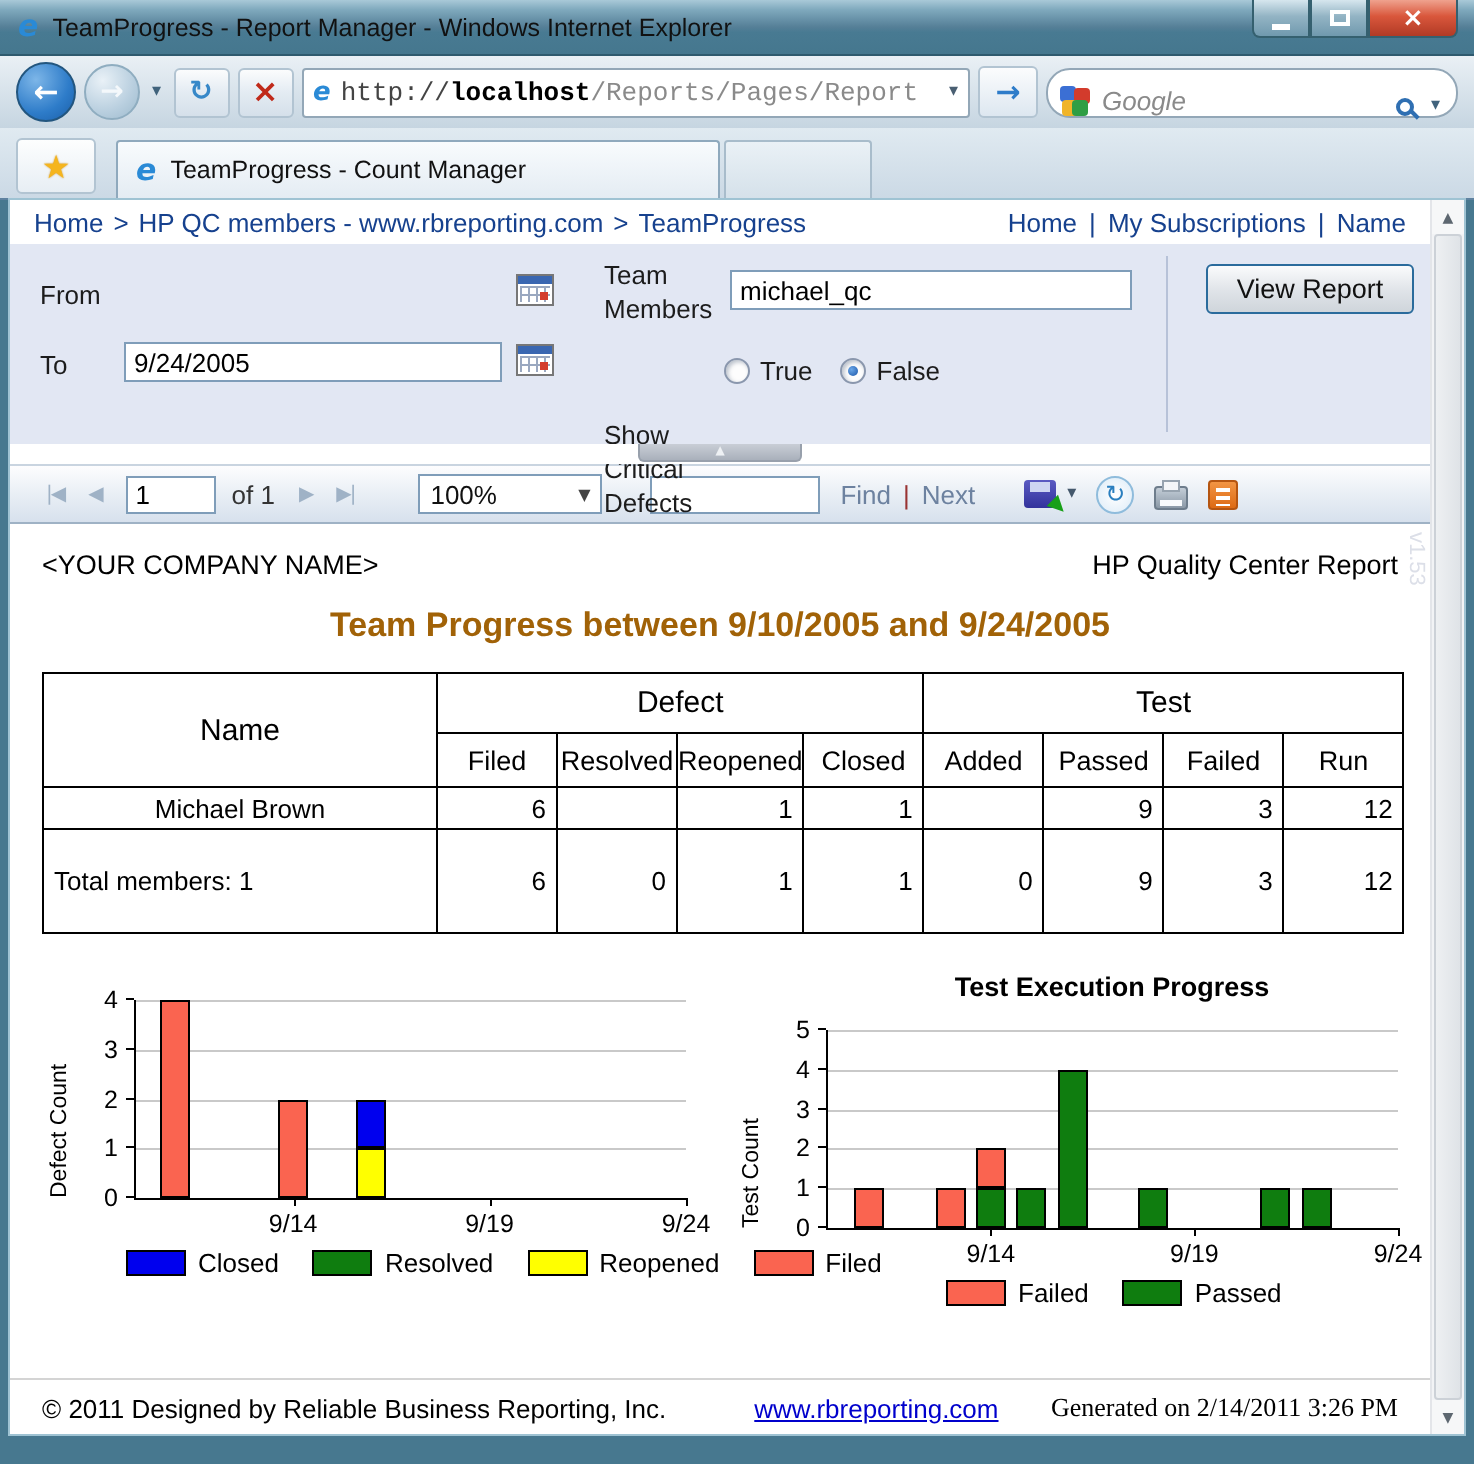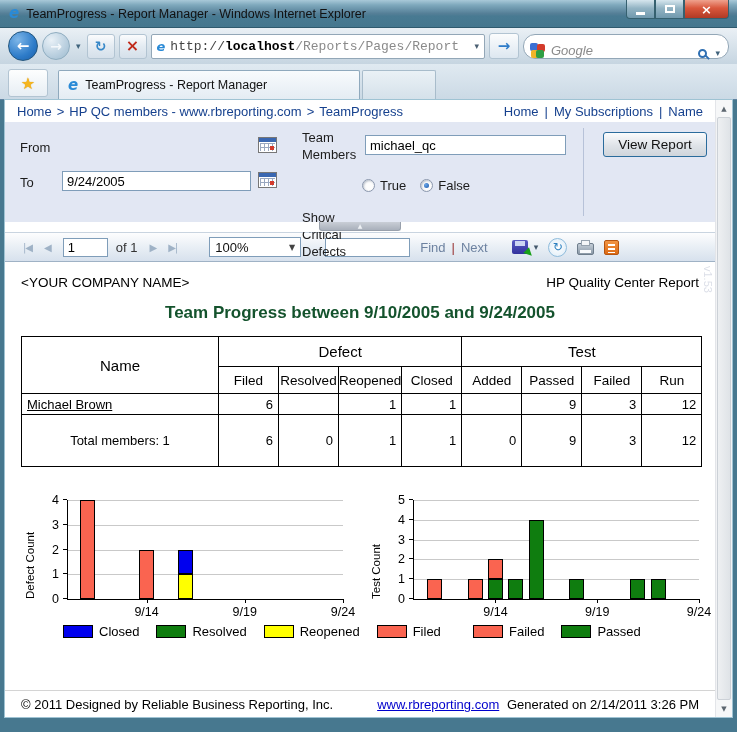--- a/index.html
+++ b/index.html
@@ -126,28 +126,28 @@
   .printer::before { content:''; position:absolute; top:-4px; left:3px; right:3px; height:4px; background:#f4f6f8; border:1px solid #97a3af; }
   .printer::after { content:''; position:absolute; bottom:1px; left:2px; right:2px; height:3px; background:#f8fafc; }
   .feed { width:15px; height:15px; background:linear-gradient(#f29544,#dd6a14); border:1px solid #b55511; border-radius:2px; position:relative; display:inline-block; }
   .feed::after { content:''; position:absolute; left:3px; right:3px; top:3px; height:9px;
     background:repeating-linear-gradient(to bottom,#fff 0 2px,transparent 2px 4px); }
 
   
   .report { flex:1; position:relative; background:#fff; overflow:hidden; }
   .company-row { display:flex; justify-content:space-between; padding:13px 16px 0; font-size:13.5px; color:#000; }
   .watermark { position:absolute; right:1px; top:4px; writing-mode:vertical-rl; font-size:11px; color:#dcdfe8; }
-  .report-title { text-align:center; font-size:17px; font-weight:bold; margin-top:13px; color:#14532d; }
+  .report-title { text-align:center; font-size:17px; font-weight:bold; margin-top:13px; color:#a16207; }
   .report-table { border-collapse:collapse; margin:13px 0 0 16px; font-size:13px; color:#000; }
   .report-table th, .report-table td { border:1px solid #000; }
   .th-name { width:197px; font-size:15px; font-weight:normal; height:30px; }
   .th-group { font-size:15px; font-weight:normal; height:30px; }
   .th-sub { width:60px; font-size:13.5px; font-weight:normal; height:27px; }
-  .td-name-left { text-align:left; padding:2px 5px; height:21px;text-decoration:underline; }
-  .td-name-center { text-align:center; padding:18px 5px; height:22px; }
+  .td-name-left { text-align:center; padding:2px 5px; height:21px; }
+  .td-name-center { padding:18px 5px; height:22px; }
   .td-num { text-align:right; padding:2px 5px; }
 
   .charts-row { display:flex; margin-top:19px; padding-left:6px; }
   .chart { position:relative; }
   .chart-a { width:362px; }
   .chart-b { width:340px; }
   .chart-title { font-weight:bold; font-size:13.5px; text-align:center; color:#000; }
   .chart-title-a { margin-left:56px; width:276px; }
   .chart-title-b { margin-left:40px; width:286px; }
   .plot { position:relative; height:100px; border-left:1px solid #000; border-bottom:1px solid #000; margin-top:14px; margin-bottom:24px; }
@@ -163,21 +163,21 @@
   .xlab { position:absolute; top:calc(100% + 6px); transform:translateX(-50%); font-size:12.5px; color:#000; }
   .legend { display:flex; gap:17px; margin-top:12px; }
   .legend-a { margin-left:52px; }
   .legend-b { margin-left:100px; }
   .legend-item { display:flex; align-items:center; gap:6px; font-size:13px; color:#000; }
   .legend-swatch { width:30px; height:13px; border:1px solid #000; display:inline-block; }
 
   .footer { position:absolute; left:0; right:0; bottom:2px; border-top:1px solid #d4d4d4;
     display:flex; align-items:center; padding:6px 16px 3px; font-size:13px; color:#000; }
   .footer-link { color:#0000cc; text-decoration:underline; margin-left:44px; }
-  .footer-gen { margin-left:auto; }
+  .footer-gen { margin-left:auto;font-family:Liberation Serif, serif; }
 
   
   .scrollbar { position:absolute; top:0; right:0; bottom:0; width:17px; background:#f2f3f5; border-left:1px solid #e3e5e9; }
   .sb-btn { position:absolute; left:0; right:0; height:17px; display:flex; align-items:center; justify-content:center;
     font-size:7px; color:#5d6770; background:#f6f7f8; }
   .sb-up { top:0; } .sb-down { bottom:0; }
   .sb-thumb { position:absolute; left:1px; right:1px; top:17px; bottom:17px;
     background:linear-gradient(to right,#eef0f2,#dfe3e7); border:1px solid #ccd1d7; border-radius:2px; }
 </style>
 </head>
@@ -225,21 +225,21 @@
     <span class="nav-chev glyph">▾</span>
   </div>
 </div>
 
 <div class="tabbar">
   <div class="star-btn">
       <span class="star-glyph glyph">★</span>
     </div>
   <div class="tab">
     <span class="ie-e glyph">e</span>
-    <span>TeamProgress - Report Manager</span>
+    <span>TeamProgress - Count Manager</span>
   </div>
   <div class="tab-stub"></div>
 </div>
 
 <div class="client">
   <div class="page-area">
     <div class="page-col">
 
       <div class="breadcrumb-row">
         <span>Home</span>
@@ -407,20 +407,21 @@
                   <span class="legend-swatch" style="background: rgb(255, 255, 0);"></span>
                   <span>Reopened</span>
                 </span>
                 <span class="legend-item">
                   <span class="legend-swatch" style="background: rgb(250, 100, 80);"></span>
                   <span>Filed</span>
                 </span>
               </div>
           </div>
           <div class="chart chart-b">
+            <div class="chart-title chart-title-b">Test Execution Progress</div>
             <div class="plot plot-b">
                 <div class="gridline" style="bottom: 18.8px;"></div>
                 <div class="gridline" style="bottom: 38.6px;"></div>
                 <div class="gridline" style="bottom: 58.4px;"></div>
                 <div class="gridline" style="bottom: 78.2px;"></div>
                 <div class="gridline" style="bottom: 98px;"></div>
                 <div class="ytick" style="bottom: 0px;"></div>
                 <div class="ylab" style="top: 99px;">0</div>
                 <div class="ytick" style="bottom: 19.8px;"></div>
                 <div class="ylab" style="top: 79.2px;">1</div>

